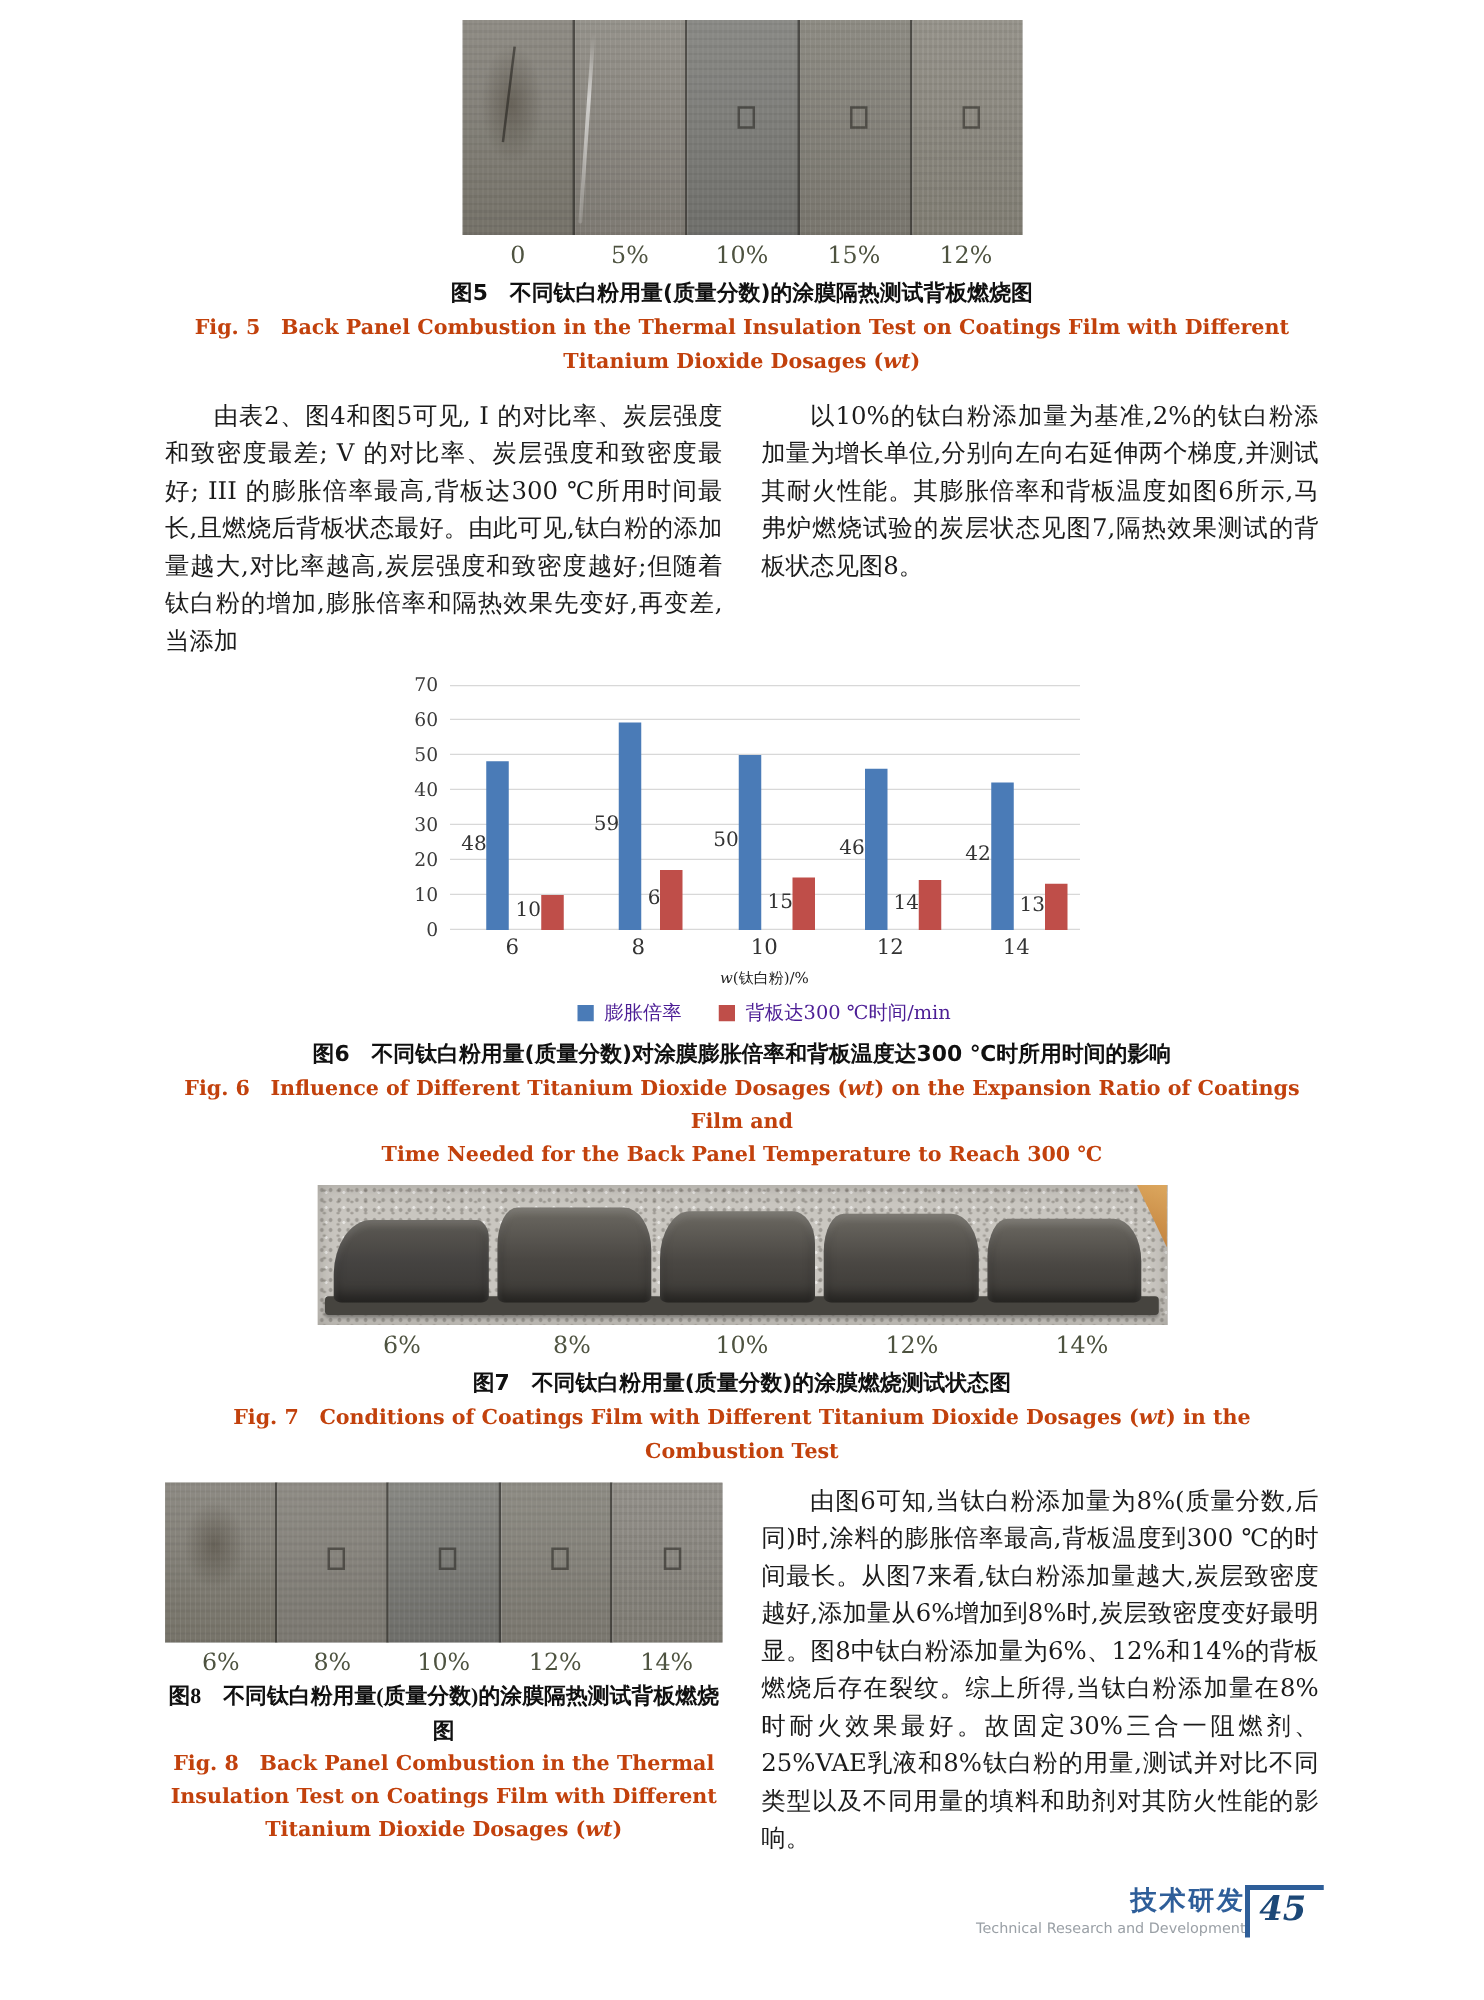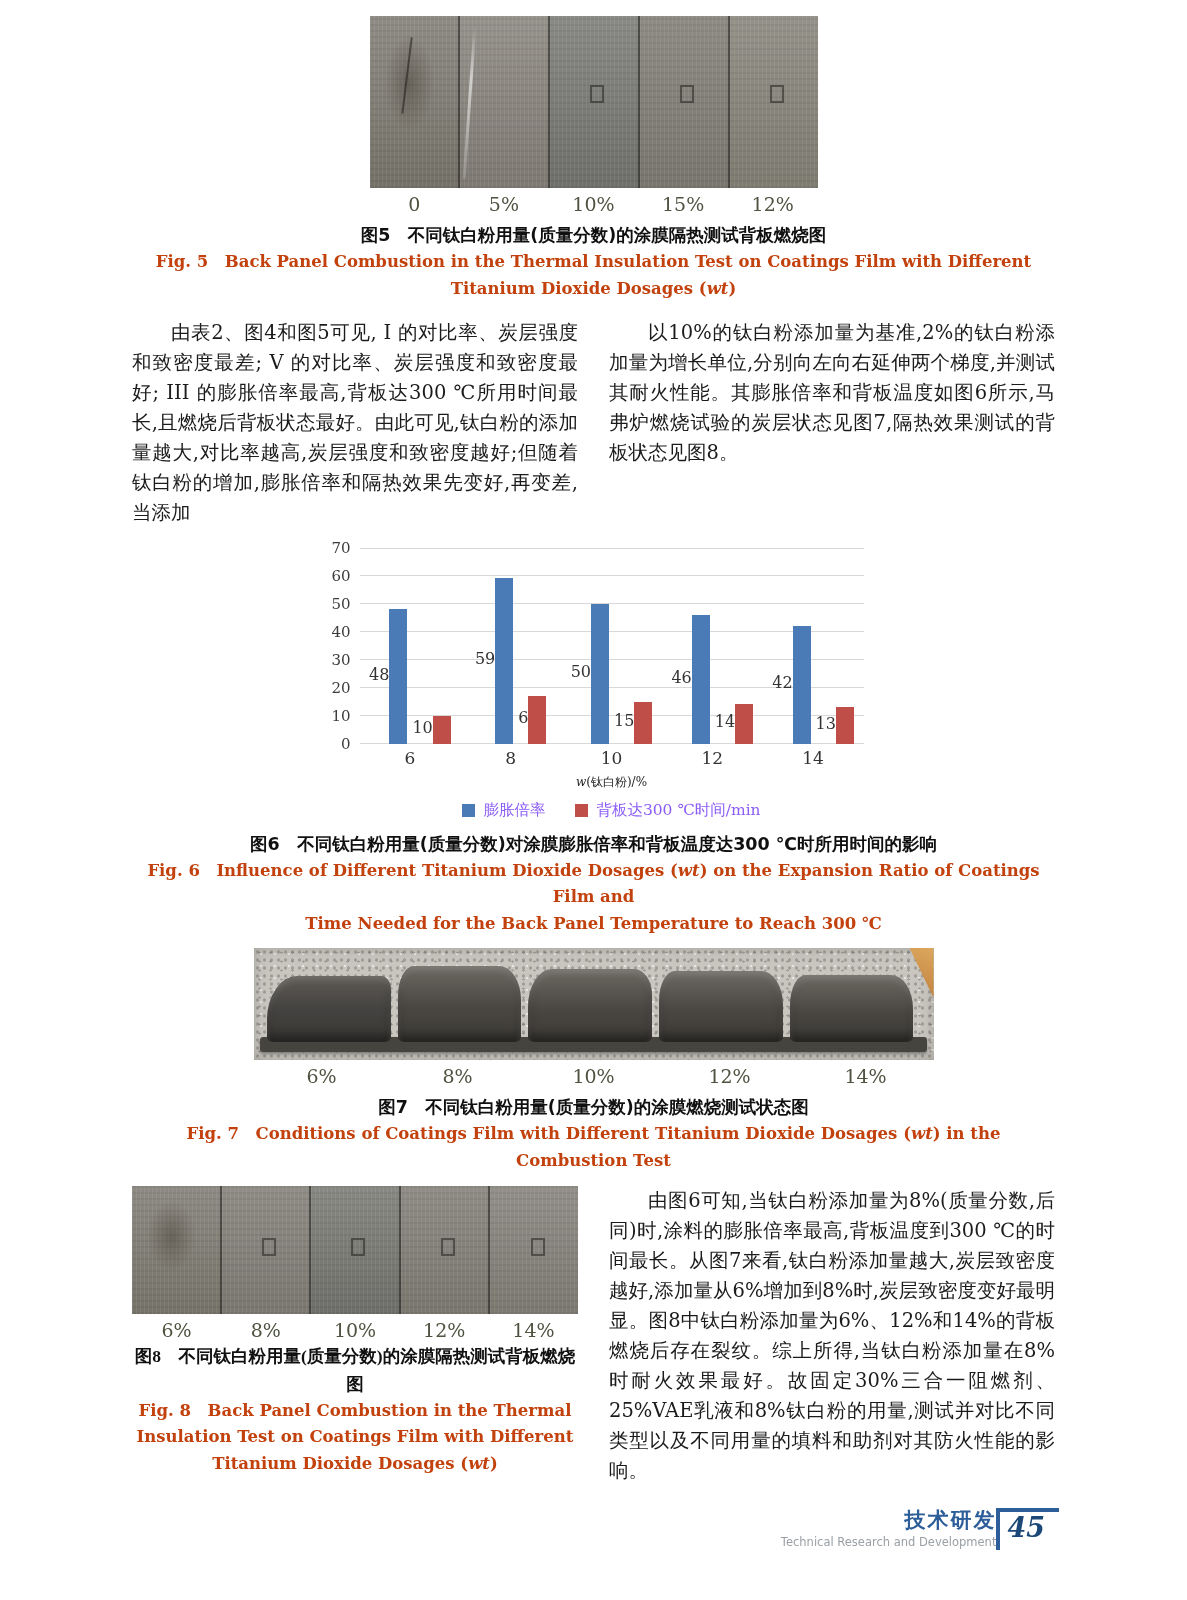--- a/index.html
+++ b/index.html
@@ -97,21 +97,21 @@
   .gridline{position:absolute;left:0;right:0;height:1px;background:#d8d8d8;}
   .cells{position:absolute;left:0;right:0;top:0;bottom:0;display:flex;}
   .cell{flex:1;display:flex;align-items:flex-end;justify-content:center;gap:5px;}
   .bar-wrap{display:flex;align-items:center;}
   .bar-label{font-size:16px;color:#333;margin-bottom:3px;line-height:1;}
   .bar{width:18px;}
   .cat-row{display:flex;margin-left:36px;margin-top:4px;}
   .cat-label{flex:1;text-align:center;font-size:17px;color:#333;}
   .xlabel{margin-left:36px;text-align:center;font-size:12px;color:#222;margin-top:6px;}
   .legend{margin-left:36px;display:flex;justify-content:center;gap:30px;margin-top:9px;}
-  .legend-item{display:flex;align-items:center;gap:8px;font-size:15.5px;color:#8b5cf6;}
+  .legend-item{display:flex;align-items:center;gap:8px;font-size:15.5px;color:#4c1d95;}
   .swatch{width:13px;height:13px;display:inline-block;flex:none;}
   .fig6-caps{margin-top:10px;}
   
   .fig7-wrap{width:680px;margin:10px auto 0;}
   .char-photo{
     position:relative;height:112px;
     background-color:#c9c6c0;
     background-image:
       radial-gradient(rgba(110,105,98,.45) 1px, transparent 1.6px),
       radial-gradient(rgba(255,255,255,.55) 1px, transparent 1.5px),

